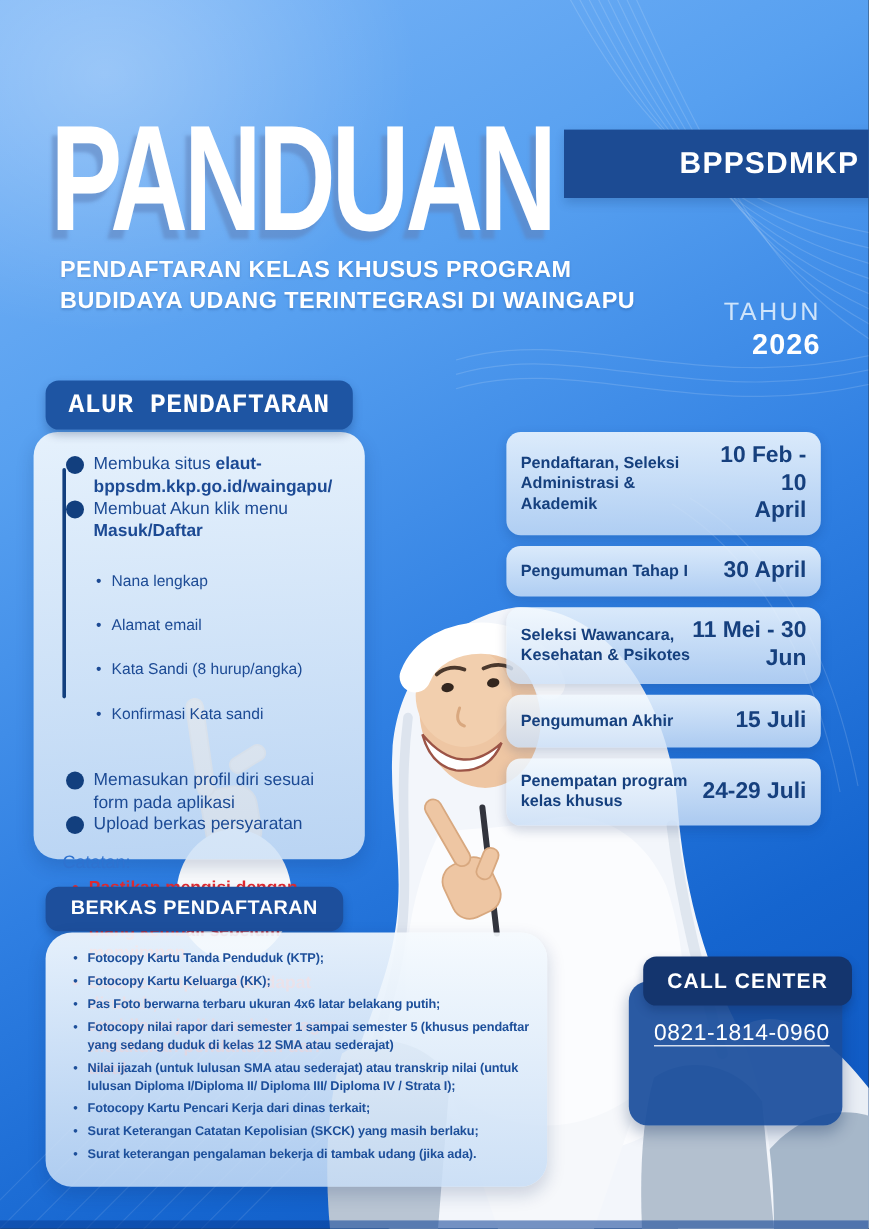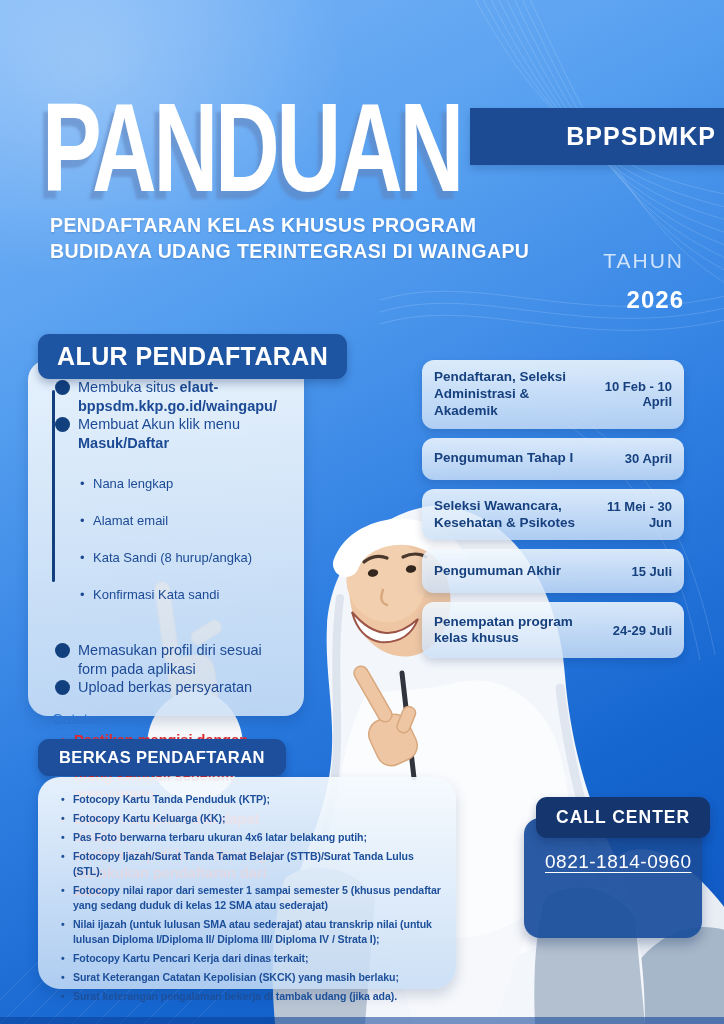--- a/index.html
+++ b/index.html
@@ -24,27 +24,27 @@
     display:flex;align-items:center;justify-content:flex-end;padding-right:16px;
     box-sizing:border-box;color:#fff;font-size:25px;font-weight:700;letter-spacing:1px;z-index:2;
     box-shadow:0 4px 8px rgba(10,40,90,.2);
   }
   .subtitle{
     left:50px;top:212px;color:#fff;font-size:19.5px;font-weight:700;line-height:1.34;
     letter-spacing:.4px;white-space:pre-line;z-index:2;text-shadow:0 1px 2px rgba(20,60,120,.25);
   }
   .tahun{right:40px;top:249px;text-align:right;z-index:2;}
   .tahun .lbl{color:#cfe4fa;font-size:21px;letter-spacing:2px;font-weight:400;}
-  .tahun .val{color:#fff;font-size:24px;font-weight:800;letter-spacing:1px;margin-top:13px;}
+  .tahun .val{color:#fff;font-size:24px;font-weight:800;letter-spacing:1px;margin-top:1px;}
   
   .pill{
     display:inline-flex;align-items:center;color:#fff;font-weight:700;border-radius:11px;
     box-shadow:0 4px 8px rgba(9,38,90,.3);z-index:4;letter-spacing:.4px;white-space:nowrap;
   }
-  .pill.alur{left:38px;top:334px;background:#1e55a3;font-size:25px;padding:8px 19px;}
+  .pill.alur{left:38px;top:317px;background:#1e55a3;font-size:22px;padding:8px 19px;font-family:Liberation Mono, monospace;}
   .pill.jadwal{left:432px;top:317px;background:#16407e;font-size:19px;padding:8px 17px;}
   .pill.berkas{left:38px;top:739px;background:#1d4f9c;font-size:16.5px;padding:9px 21px;}
   .pill.call{left:536px;top:797px;background:#14356e;font-size:17.5px;padding:10px 20px;letter-spacing:1px;}
   
   .card{border-radius:20px;z-index:3;box-shadow:0 6px 14px rgba(10,40,95,.18);}
   .alur-card{
     left:28px;top:360px;width:276px;height:356px;box-sizing:border-box;
     background:linear-gradient(180deg,rgba(240,247,253,0.93) 0%,rgba(206,225,246,0.88) 100%);
     padding:18px 14px 12px 18px;
   }
@@ -63,21 +63,21 @@
     line-height:1.24;white-space:pre-line;margin-bottom:7px;}
   .note-list li::before{content:"\2022";position:absolute;left:2px;top:-1px;color:#e02b30;font-size:16px;}
   
   .sched-list{left:422px;top:360px;width:262px;display:flex;flex-direction:column;gap:9px;z-index:3;}
   .sched-card{
     display:flex;justify-content:space-between;align-items:center;border-radius:12px;
     background:linear-gradient(180deg,rgba(241,248,254,0.88) 0%,rgba(202,222,246,0.82) 100%);
     padding:9px 12px;box-shadow:0 4px 9px rgba(10,40,95,.18);box-sizing:border-box;
   }
   .sched-label{color:#16407e;font-size:13.5px;font-weight:800;line-height:1.25;white-space:pre-line;}
-  .sched-date{color:#16407e;font-size:13px;font-weight:800;line-height:1.2;text-align:right;white-space:pre-line;min-width:84px;}
+  .sched-date{color:#16407e;font-size:19px;font-weight:800;line-height:1.2;text-align:right;white-space:pre-line;min-width:84px;}
   
   .berkas-card{
     left:38px;top:777px;width:418px;height:212px;box-sizing:border-box;border-radius:22px;
     background:linear-gradient(180deg,rgba(245,250,254,0.92) 0%,rgba(198,220,245,0.86) 100%);
     padding:15px 14px 10px 22px;z-index:4;
   }
   .berkas-list{list-style:none;margin:0;padding:0;}
   .berkas-list li{position:relative;padding-left:13px;color:#1d4f9a;font-weight:800;font-size:10.6px;
     line-height:1.45;margin-bottom:3.5px;letter-spacing:-0.1px;}
   .berkas-list li::before{content:"\2022";position:absolute;left:1px;top:0;color:#1d4f9a;}
@@ -248,21 +248,20 @@
       <div class="sched-date">24-29 Juli</div>
     </div>
   </div>
 
   <div class="abs pill berkas">BERKAS PENDAFTARAN</div>
   <div class="abs card berkas-card">
     <ul class="berkas-list">
       <li>Fotocopy Kartu Tanda Penduduk (KTP);</li>
       <li>Fotocopy Kartu Keluarga (KK);</li>
       <li>Pas Foto berwarna terbaru ukuran 4x6 latar belakang putih;</li>
-      <li>Fotocopy Ijazah/Surat Tanda Tamat Belajar (STTB)/Surat Tanda Lulus (STL).</li>
       <li>Fotocopy nilai rapor dari semester 1 sampai semester 5 (khusus pendaftar yang sedang duduk di kelas 12 SMA atau sederajat)</li>
       <li>Nilai ijazah (untuk lulusan SMA atau sederajat) atau transkrip nilai (untuk lulusan Diploma I/Diploma II/ Diploma III/ Diploma IV / Strata I);</li>
       <li>Fotocopy Kartu Pencari Kerja dari dinas terkait;</li>
       <li>Surat Keterangan Catatan Kepolisian (SKCK) yang masih berlaku;</li>
       <li>Surat keterangan pengalaman bekerja di tambak udang (jika ada).</li>
     </ul>
   </div>
 
   <div class="abs card call-card"></div>
   <div class="abs pill call">CALL CENTER</div>

